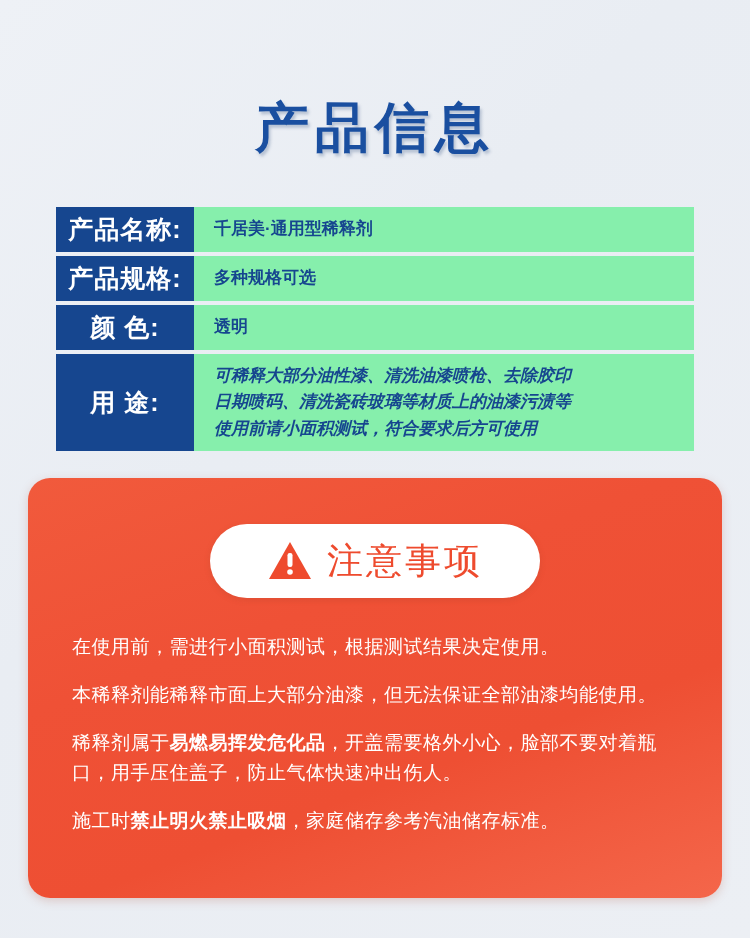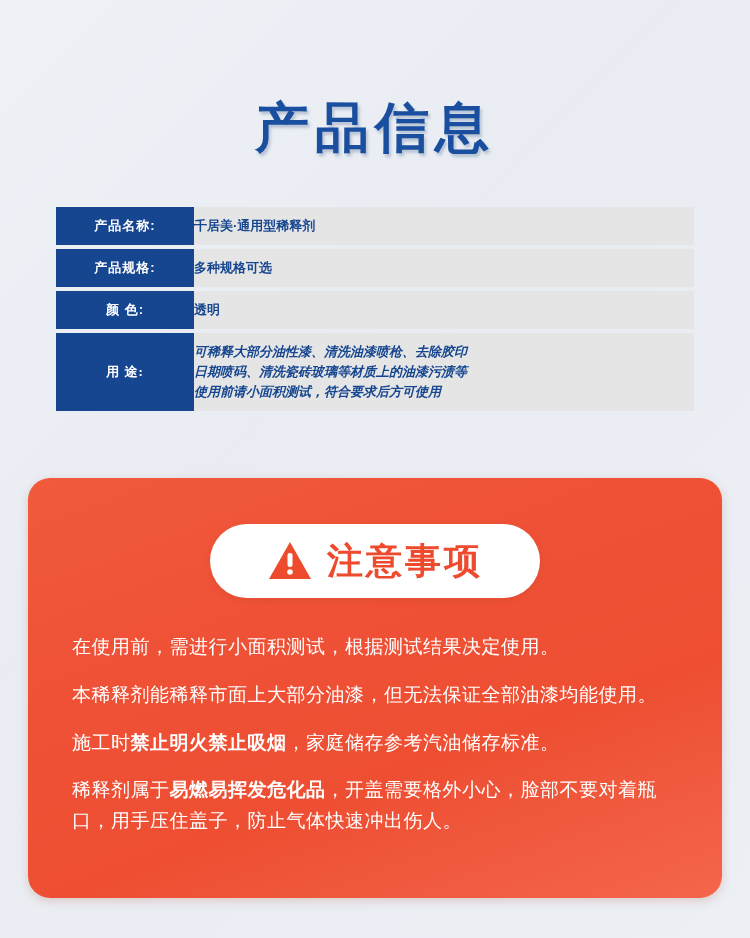--- a/index.html
+++ b/index.html
@@ -32,46 +32,45 @@
     border-collapse: separate;
     border-spacing: 0 4px;
     width: 638px;
   }
   .info-table tr {
     height: 38px;
   }
   .label-cell {
     background: #16468f;
     color: #ffffff;
-    font-size: 13px;
+    font-size: 25px;
     font-weight: bold;
     width: 118px;
     padding: 6px 10px 6px 10px;
     text-align: center;
     vertical-align: middle;
     letter-spacing: 1px;
     white-space: nowrap;
   }
   .value-cell {
-    background: #e5e5e5;
+    background: #86efac;
     color: #16468f;
-    font-size: 13px;
+    font-size: 17px;
     font-weight: bold;
-    padding: 6px 0;
+    padding: 6px 20px;
     vertical-align: middle;
     line-height: 1.55;
   }
   .value-cell.multi {
     padding-top: 9px;
     padding-bottom: 9px;
     font-style: italic;
   }
   .label-cell.tall {
     vertical-align: middle;
-    font-family: Liberation Serif, serif;
   }
 
   
   .notice-panel {
     position: absolute;
     left: 28px;
     top: 478px;
     width: 694px;
     height: 420px;
     border-radius: 22px;
@@ -94,21 +93,21 @@
   .warn-icon {
     width: 46px;
     height: 42px;
     position: relative;
     flex: 0 0 auto;
   }
   .warn-icon svg { display: block; }
   .notice-badge-text {
     color: #ee4b2e;
     font-size: 36px;
-    font-weight: bold;
+    font-weight: normal;
     letter-spacing: 3px;
   }
 
   .notice-list {
     margin: 34px 44px 0 44px;
     color: #ffffff;
     font-size: 19px;
     line-height: 1.62;
   }
   .notice-item {
@@ -163,20 +162,20 @@
   </div>
 
   <div class="notice-list">
     <div class="notice-item">
       <span>在使用前，需进行小面积测试，根据测试结果决定使用。</span>
     </div>
     <div class="notice-item">
       <span>本稀释剂能稀释市面上大部分油漆，但无法保证全部油漆均能使用。</span>
     </div>
     <div class="notice-item">
-      <span>施工时</span><span class="strong">禁止明火禁止吸烟</span><span>，家庭储存参考汽油储存标准。</span>
+      <span>稀释剂属于</span><span class="strong">易燃易挥发危化品</span><span>，开盖需要格外小心，脸部不要对着瓶口，用手压住盖子，防止气体快速冲出伤人。</span>
     </div>
     <div class="notice-item">
-      <span>稀释剂属于</span><span class="strong">易燃易挥发危化品</span><span>，开盖需要格外小心，脸部不要对着瓶口，用手压住盖子，防止气体快速冲出伤人。</span>
+      <span>施工时</span><span class="strong">禁止明火禁止吸烟</span><span>，家庭储存参考汽油储存标准。</span>
     </div>
   </div>
 
 </div>
 
 </body></html>

